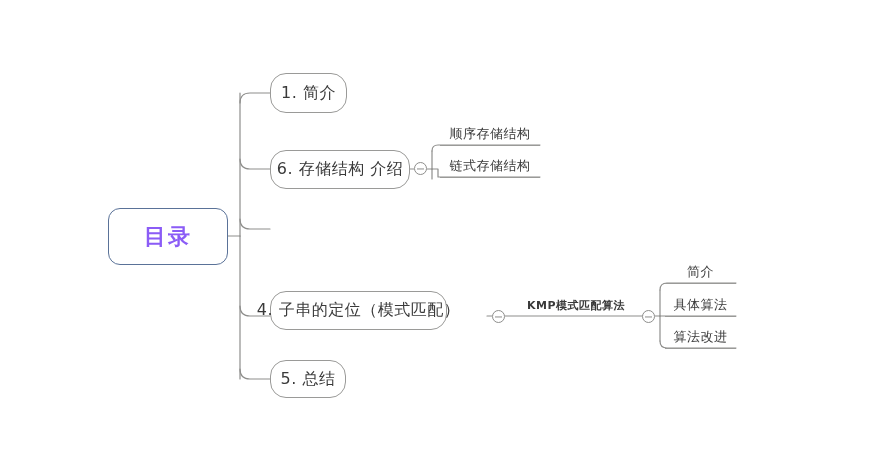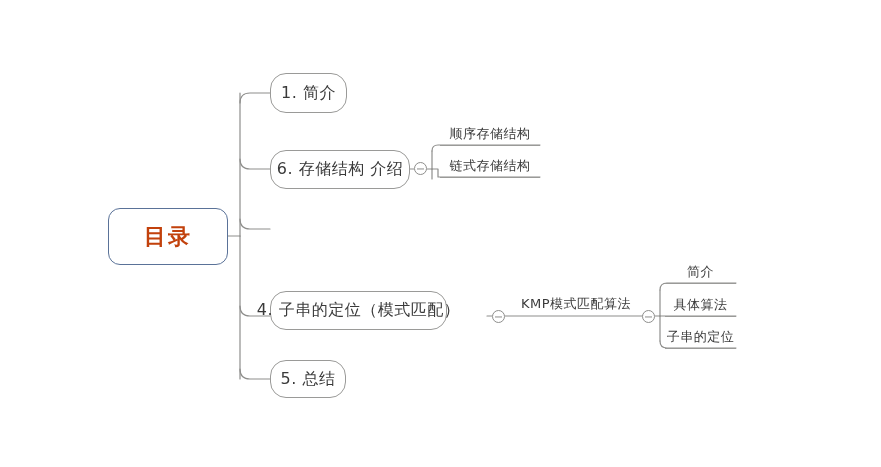--- a/index.html
+++ b/index.html
@@ -44,21 +44,21 @@
     color: #3a3a3a;
     white-space: nowrap;
   }
 
   .node-root {
     border: 1.6px solid #5a7298;
     border-radius: 12px;
     font-size: 22px;
     font-weight: bold;
     letter-spacing: 2px;
-    color: #c2410c;
+    color: #8b5cf6;
   }
 
   .node-branch {
     border: 1.3px solid #9a9a98;
     border-radius: 16px;
     font-size: 16px;
     letter-spacing: 0.5px;
   }
 
   
@@ -70,24 +70,25 @@
     letter-spacing: 0.5px;
     background: transparent;
     align-items: flex-end;
     padding-bottom: 2px;
   }
 
   
   .node-label {
     border: none;
     background: transparent;
-    font-size: 13px;
+    font-size: 11px;
     letter-spacing: 0.5px;
     align-items: flex-end;
     padding-bottom: 3px;
+    font-weight: bold;
   }
 
   
   .toggle {
     position: absolute;
     width: 13px;
     height: 13px;
     box-sizing: border-box;
     border: 1.1px solid #8e8e8c;
     border-radius: 50%;
@@ -169,21 +170,21 @@
   <div class="node node-leaf" style="left:440px; top:124px; width:100px; height:22px;font-family:Liberation Mono, monospace;">顺序存储结构</div>
 
   <div class="node node-leaf" style="left:440px; top:156px; width:100px; height:22px;">链式存储结构</div>
 
   <div class="node node-label" style="left:521px; top:292px; width:110px; height:24px;">KMP模式匹配算法</div>
 
   <div class="node node-leaf" style="left:665px; top:262px; width:71px; height:22px;">简介</div>
 
   <div class="node node-leaf" style="left:665px; top:295px; width:71px; height:22px;">具体算法</div>
 
-  <div class="node node-leaf" style="left:665px; top:327px; width:71px; height:22px;">子串的定位</div>
+  <div class="node node-leaf" style="left:665px; top:327px; width:71px; height:22px;">算法改进</div>
 
   <div class="toggle" style="left:414px; top:162px;"></div>
 
   <div class="toggle" style="left:492px; top:310px;"></div>
 
   <div class="toggle" style="left:642px; top:310px;"></div>
 
 </div>
 
 </body></html>

